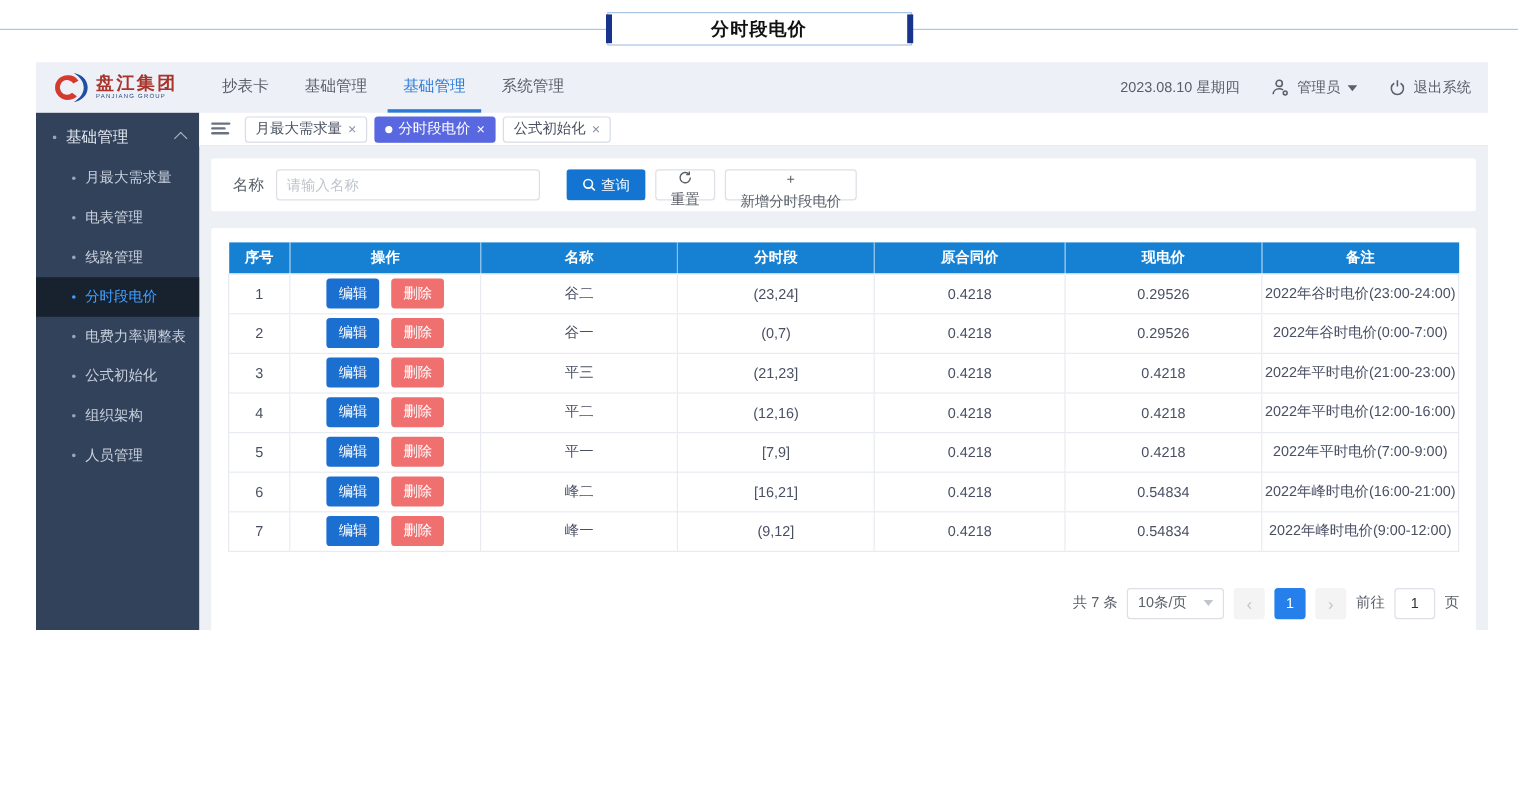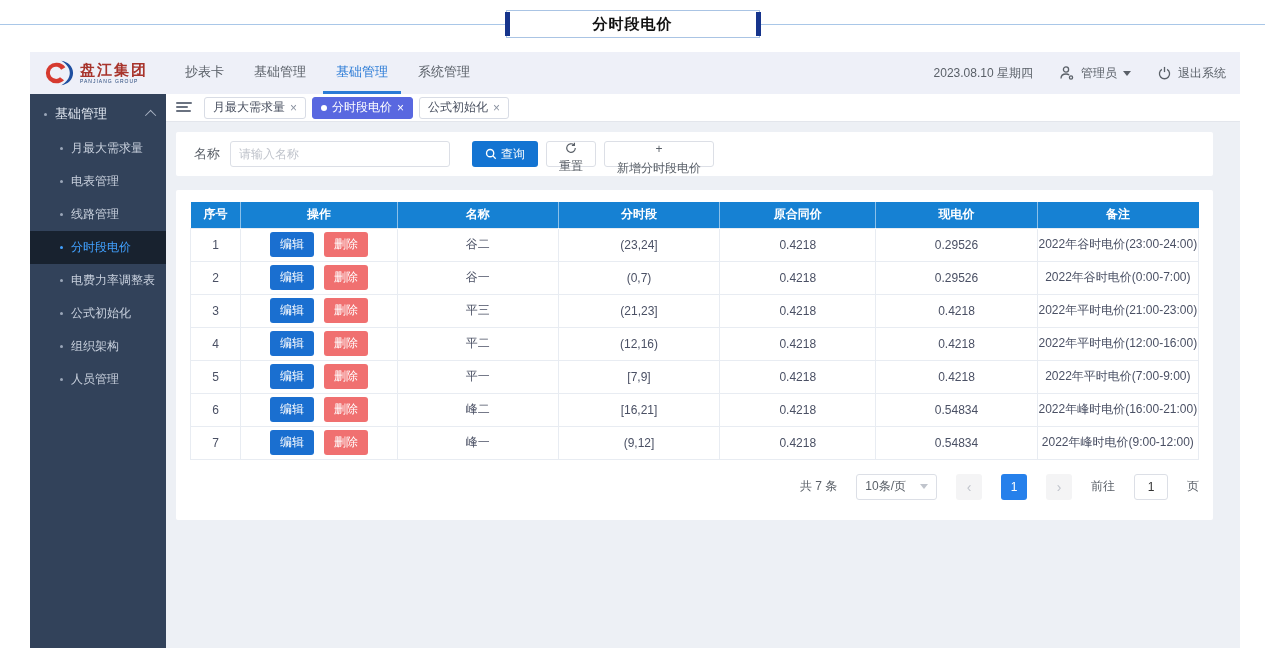--- a/index.html
+++ b/index.html
@@ -9,21 +9,21 @@
   
   .banner { height:48px; display:flex; align-items:center; }
   .banner .hline { flex:1; height:1px; background:#a9c7e8; }
   .title-box { position:relative; width:254px; height:28px; border:1px solid #aac4e4;
     background:#fff; display:flex; align-items:center; justify-content:center; }
   .title-box .ttl { font-size:15px; font-weight:bold; color:#111; letter-spacing:1px; }
   .vbar { position:absolute; top:1px; width:5px; height:24px; background:#16348c; }
   .vbar.l { left:-2px; } .vbar.r { right:-2px; }
 
   
-  .app { margin:4px 25px 0 30px; height:596px; display:flex; flex-direction:column;
+  .app { margin:4px 25px 0 30px; height:473px; display:flex; flex-direction:column;
     background:#edf0f5; }
 
   
   .hdr { height:42px; background:#eef0f8; display:flex; align-items:stretch;
     padding:0 14px 0 14px; flex:none; }
   .logo { display:flex; align-items:center; gap:6px; margin-right:24px; }
   .logo-txt { line-height:1; }
   .logo-cn { font-size:15px; font-weight:bold; color:#a8342c; letter-spacing:2px; }
   .logo-en { font-size:5px; color:#27477a; letter-spacing:1px; margin-top:2px; }
   .nav { display:flex; align-items:stretch; gap:4px; }
@@ -62,21 +62,21 @@
   .burger i:nth-child(2){ width:12px; } .burger i:nth-child(3){ width:15px; }
   .tab { height:22px; display:flex; align-items:center; gap:5px; padding:0 8px;
     background:#fff; border:1px solid #d8dce5; border-radius:3px; color:#495060;
     cursor:pointer; white-space:nowrap; }
   .tab .x { font-size:12px; color:#8a92a0; cursor:pointer; }
   .tab.active { background:#5968e0; border-color:#5968e0; color:#fff; }
   .tab.active .x { color:#fff; }
   .tab .tdot { width:6px; height:6px; border-radius:50%; background:#fff; }
 
   
-  .content { flex:1; padding:10px 27px 0 10px; overflow:hidden; }
+  .content { flex:1; padding:10px 10px 0 10px; overflow:hidden; }
   .card { background:#fff; border-radius:2px; }
   .search-card { height:44px; display:flex; align-items:center; padding:0 18px; margin-bottom:14px; }
   .search-card .flabel { color:#5a6068; margin-right:10px; font-size:13px; }
   .search-input { width:220px; height:26px; border:1px solid #dcdfe6; border-radius:3px;
     padding:0 8px; font-size:12px; color:#333; outline:none;
     font-family:"Liberation Sans", sans-serif; }
   .search-input::placeholder { color:#c0c4cc; }
   .btn { height:26px; display:inline-flex; align-items:center; gap:4px; padding:0 12px;
     border-radius:3px; font-size:12px; cursor:pointer; border:1px solid transparent;
     white-space:nowrap; }
@@ -89,22 +89,22 @@
     height:26px; border-right:1px solid rgba(255,255,255,.5); }
   thead th:last-child { border-right:none; }
   tbody td { height:33px; text-align:center; font-size:12px; color:#4a5064;
     border:1px solid #e8ecf2; background:#fff; }
   .cell-btn { display:inline-block; padding:4px 10px; border-radius:3px; color:#fff;
     font-size:12px; cursor:pointer; }
   .cell-btn.edit { background:#1a6fd0; margin-right:10px; }
   .cell-btn.del { background:#f07070; }
 
   
-  .pager { display:flex; align-items:center; justify-content:flex-end; gap:19px;
-    margin-top:14px; color:#5a6068; }
+  .pager { display:flex; align-items:center; justify-content:flex-end; gap:8px;
+    margin-top:30px; color:#5a6068; }
   .psel { height:26px; border:1px solid #dcdfe6; border-radius:3px; display:flex;
     align-items:center; gap:14px; padding:0 8px; color:#5a6068; cursor:pointer; }
   .psel .caret-dn { border-top-color:#c0c4cc; }
   .pbtn { width:26px; height:26px; border-radius:3px; background:#f4f4f5; color:#c0c4cc;
     display:flex; align-items:center; justify-content:center; font-size:14px; cursor:pointer; }
   .pnum { width:26px; height:26px; border-radius:3px; background:#2680eb; color:#fff;
     display:flex; align-items:center; justify-content:center; cursor:pointer; }
   .goto-input { width:34px; height:26px; border:1px solid #dcdfe6; border-radius:3px;
     text-align:center; font-size:12px; color:#333; outline:none;
     font-family:"Liberation Sans", sans-serif; }

